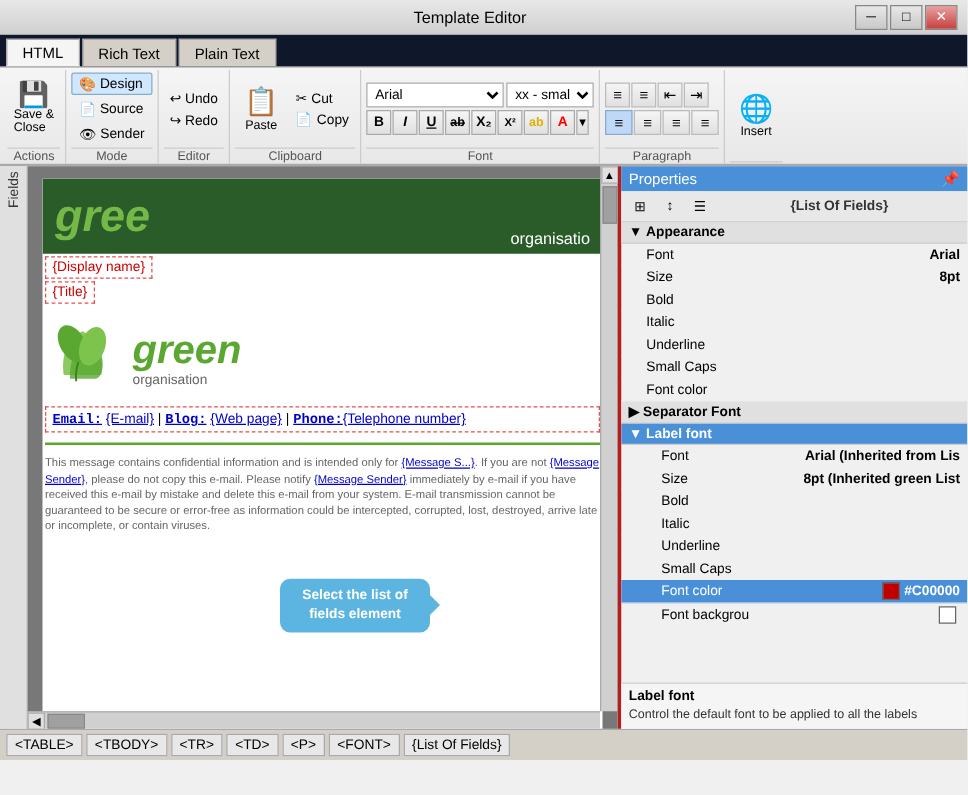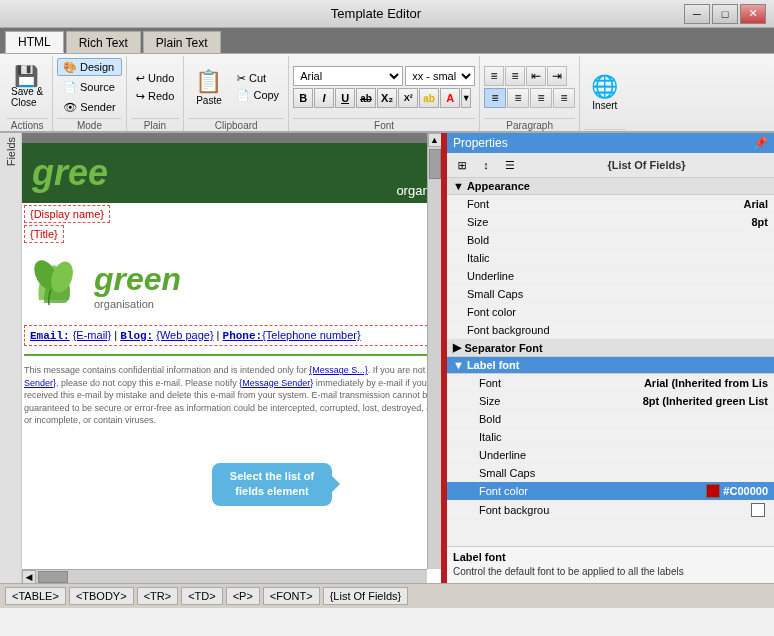--- a/index.html
+++ b/index.html
@@ -22,21 +22,21 @@
       background: linear-gradient(to bottom, #e8e8e8, #c8c8c8);
       border: 1px solid #888;
       cursor: pointer;
       font-size: 11px;
       display: flex; align-items: center; justify-content: center;
     }
     .title-btn.close { background: linear-gradient(to bottom, #e8a0a0, #c84040); color: white; }
 
     
     .tab-bar {
-      background: #737373;
+      background: #0f172a;
       display: flex;
       align-items: flex-end;
       padding: 3px 5px 0 5px;
       height: 26px;
       border-bottom: 1px solid #aaa;
     }
     .tab {
       padding: 2px 12px;
       border: 1px solid #aaa;
       border-bottom: none;
@@ -249,23 +249,23 @@
     .scroll-thumb {
       width: 12px;
       height: 30px;
       background: #a0a0a0;
       border: 1px solid #888;
       margin-top: 2px;
     }
 
     
     .properties-panel {
-      width: 333px;
+      width: 280px;
       background: #f0f0f0;
-      border-left: 6px solid #b91c1c;
+      border-left: 3px solid #b91c1c;
       display: flex;
       flex-direction: column;
     }
     .props-header {
       background: #4a90d9;
       color: white;
       padding: 3px 6px;
       font-size: 12px;
       display: flex;
       align-items: center;
@@ -519,21 +519,21 @@
       <div class="rg-label">Mode</div>
     </div>
 
     <div class="rg">
       <div class="rg-content">
         <div class="undo-redo">
           <div class="ur-btn">↩ Undo</div>
           <div class="ur-btn">↪ Redo</div>
         </div>
       </div>
-      <div class="rg-label">Plain</div>
+      <div class="rg-label">Editor</div>
     </div>
 
     <div class="rg">
       <div class="rg-content">
         <div class="paste-btn">
           <div style="font-size:22px;">📋</div>
           <div style="font-size:10px;">Paste</div>
         </div>
         <div class="cut-copy">
           <div class="cc-btn">✂ Cut</div>
@@ -723,24 +723,20 @@
       </div>
       <div class="tree-row">
         <span class="tree-key">Small Caps</span>
         <span class="tree-val"></span>
       </div>
       <div class="tree-row" style="position:relative;">
         <span class="tree-key">Font color</span>
         <span class="tree-val"></span>
 
       </div>
-      <div class="tree-row">
-        <span class="tree-key">Font background</span>
-        <span class="tree-val"></span>
-      </div>
 
       <div class="tree-section-header">
         <span>▶</span>
         <span>Separator Font</span>
       </div>
 
       <div class="tree-section-header" style="background:#4a90d9;color:white;">
         <span>▼</span>
         <span>Label font</span>
       </div>

